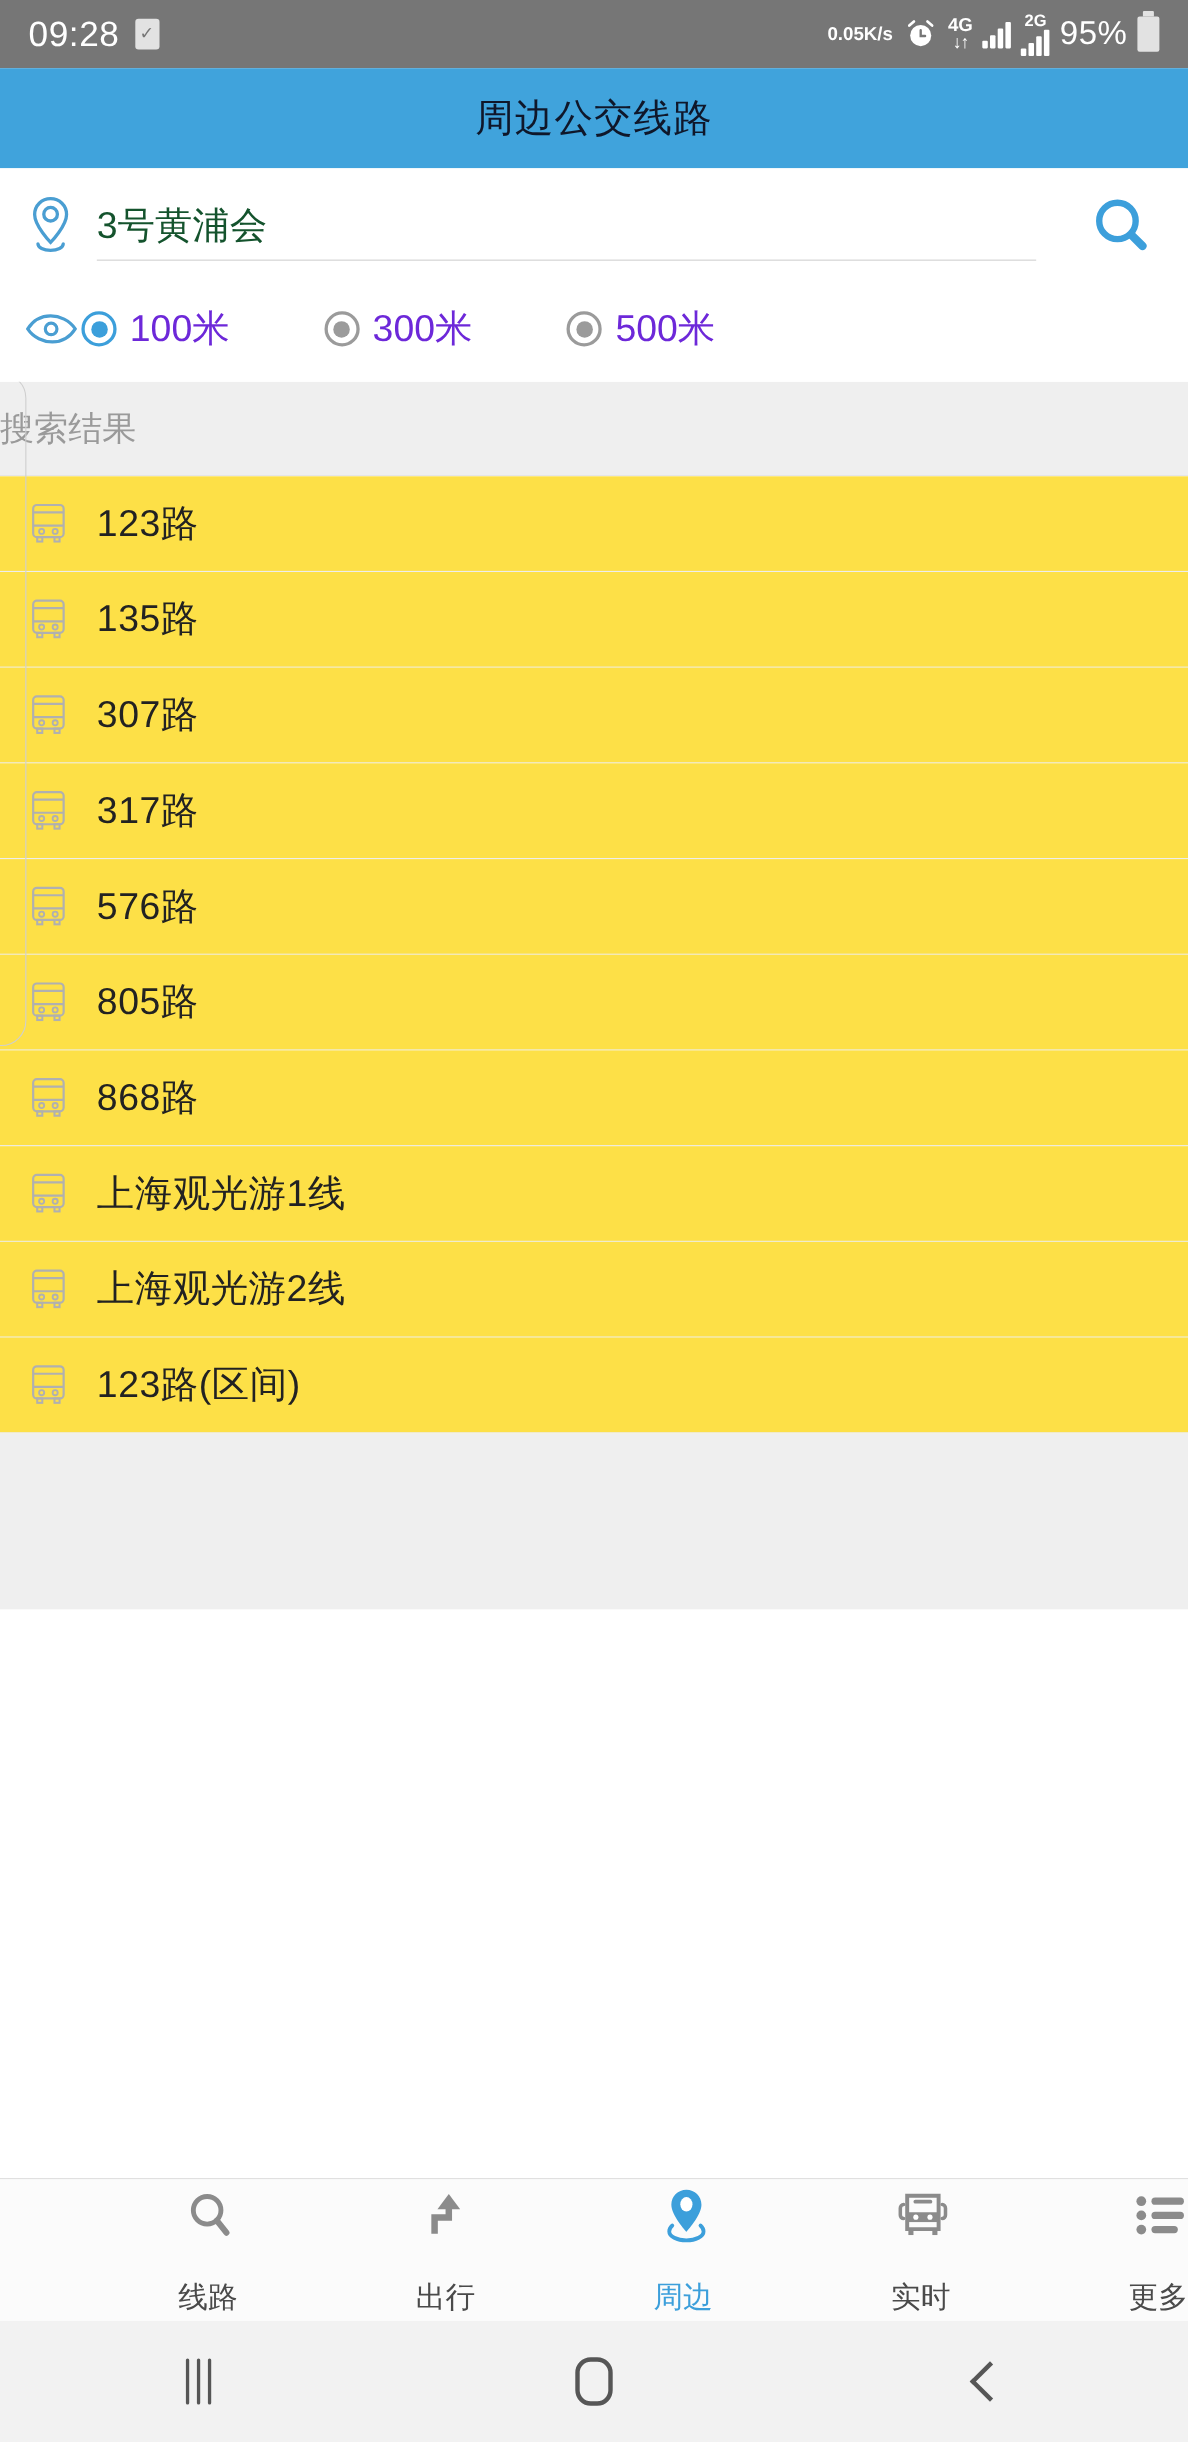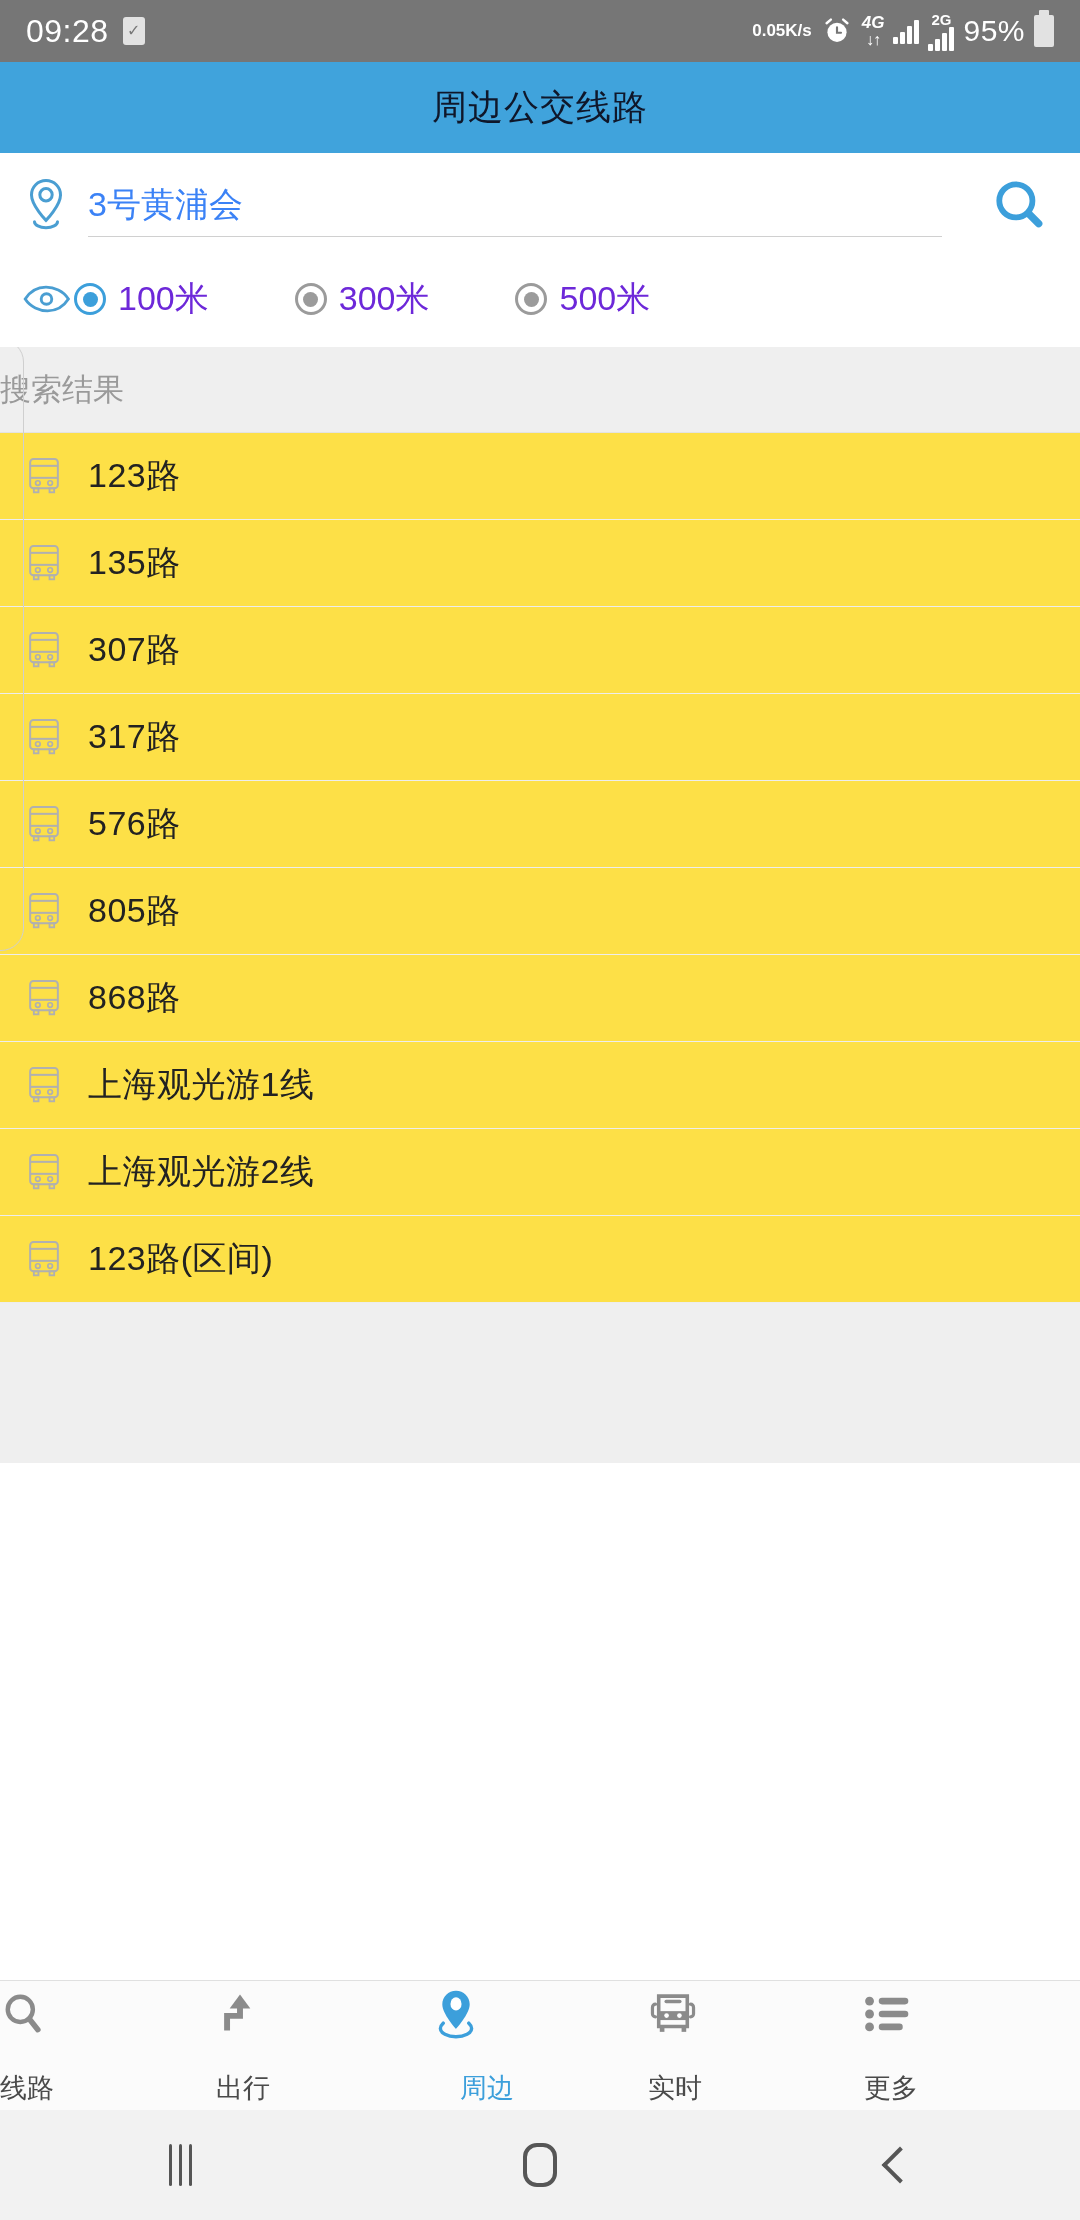--- a/index.html
+++ b/index.html
@@ -18,21 +18,21 @@
   }
   .sb-left { display:flex; align-items:center; gap:14px;text-align:right; }
   .sb-clock { font-size:32px; letter-spacing:0.5px; font-weight:400; }
   .sb-chk {
     width:22px; height:28px; background:#e2e2e2; border-radius:3px;
     display:flex; align-items:center; justify-content:center;
     color:#767676; font-size:16px; line-height:1;
   }
   .sb-right { display:flex; align-items:center; gap:9px; }
   .sb-rate { display:flex; align-items:center; line-height:1.02; font-size:17px; font-weight:700; }
-  .sb-net  { display:flex; flex-direction:column; align-items:center; line-height:1.02;font-style:italic; }
+  .sb-net  { display:flex; flex-direction:column; align-items:center; line-height:1.02; }
   .sb-net .g { font-size:17px; font-weight:700; }
   .sb-net .ar { font-size:16px; letter-spacing:-1px; }
   .sb-bat-txt { font-size:30px; font-weight:400; letter-spacing:0.5px; }
   .bars { display:flex; align-items:flex-end; gap:2px; height:26px; }
   .bars i { width:5px; background:#ffffff; display:block; border-radius:1px; }
   .bars i:nth-child(1){height:7px}.bars i:nth-child(2){height:12px}
   .bars i:nth-child(3){height:18px}.bars i:nth-child(4){height:24px}
   .twog { display:flex; flex-direction:column; align-items:center; line-height:1; }
   .twog .lbl { font-size:15px; font-weight:700; margin-bottom:-2px; }
   .battery { width:20px; height:32px; border:0; background:#e2e2e2; border-radius:2px; position:relative; }
@@ -43,21 +43,21 @@
     height:91px; background:#40a3dc; flex:none;
     display:flex; align-items:center; justify-content:center;
   }
   .appbar h1 { color:#0f172a; font-size:35px; font-weight:400; letter-spacing:1px; }
 
   
   .panel { background:#ffffff; flex:none; padding-top:6px; }
   .search-row { display:flex; align-items:center; height:92px; padding:0 0 0 18px; position:relative; }
   .pin-ico { width:56px; flex:none; display:flex; align-items:center; justify-content:center; }
   .qbox { flex:1; margin-left:14px; margin-right:18px; border-bottom:1px solid #d0d0d0; height:64px; display:flex; align-items:center; }
-  .qbox span { font-size:34px; color:#3b82f6; }
+  .qbox span { font-size:34px; color:#14532d; }
   .mag { width:120px; flex:none; display:flex; align-items:center; justify-content:center; }
 
   .radio-row { display:flex; align-items:center; height:96px; padding-left:18px; }
   .eye-ico { width:56px; flex:none; display:flex; align-items:center; justify-content:center; }
   .radios { display:flex; align-items:center; flex:1; }
   .radio { display:flex; align-items:center; margin-right:86px; }
   .rdot {
     width:32px; height:32px; border-radius:50%; border:3px solid #9b9b9b;
     display:flex; align-items:center; justify-content:center; flex:none;
   }
@@ -83,21 +83,21 @@
   .scroll-outline {
     position:absolute; left:-22px; top:-8px; width:46px; height:612px;
     border:1px solid #cfcfcf; border-radius:24px; pointer-events:none; background:transparent;
   }
 
   
   .tabbar {
     height:130px; background:#fbfbfb; border-top:1px solid #e0e0e0;
     display:flex; flex:none;
   }
-  .tab { flex:1; display:flex; flex-direction:column; align-items:flex-start; justify-content:center; gap:28px; }
+  .tab { flex:1; display:flex; flex-direction:column; align-items:flex-end; justify-content:center; gap:28px; }
   .tab .ti { height:56px; display:flex; align-items:center; justify-content:center; }
   .tab .tl { font-size:27px; color:#4a4a4a; }
   .tab.active .tl { color:#3c9fdb;margin-left:28px; }
 
   
   .navbar { height:110px; background:#f2f2f2; display:flex; flex:none; }
   .navbtn { flex:1; display:flex; align-items:center; justify-content:center; }
   .nav-recents { display:flex; gap:7px; }
   .nav-recents i { width:3px; height:42px; background:#565656; display:block; border-radius:2px; }
   .nav-home { width:34px; height:44px; border:4px solid #565656; border-radius:14px; }

